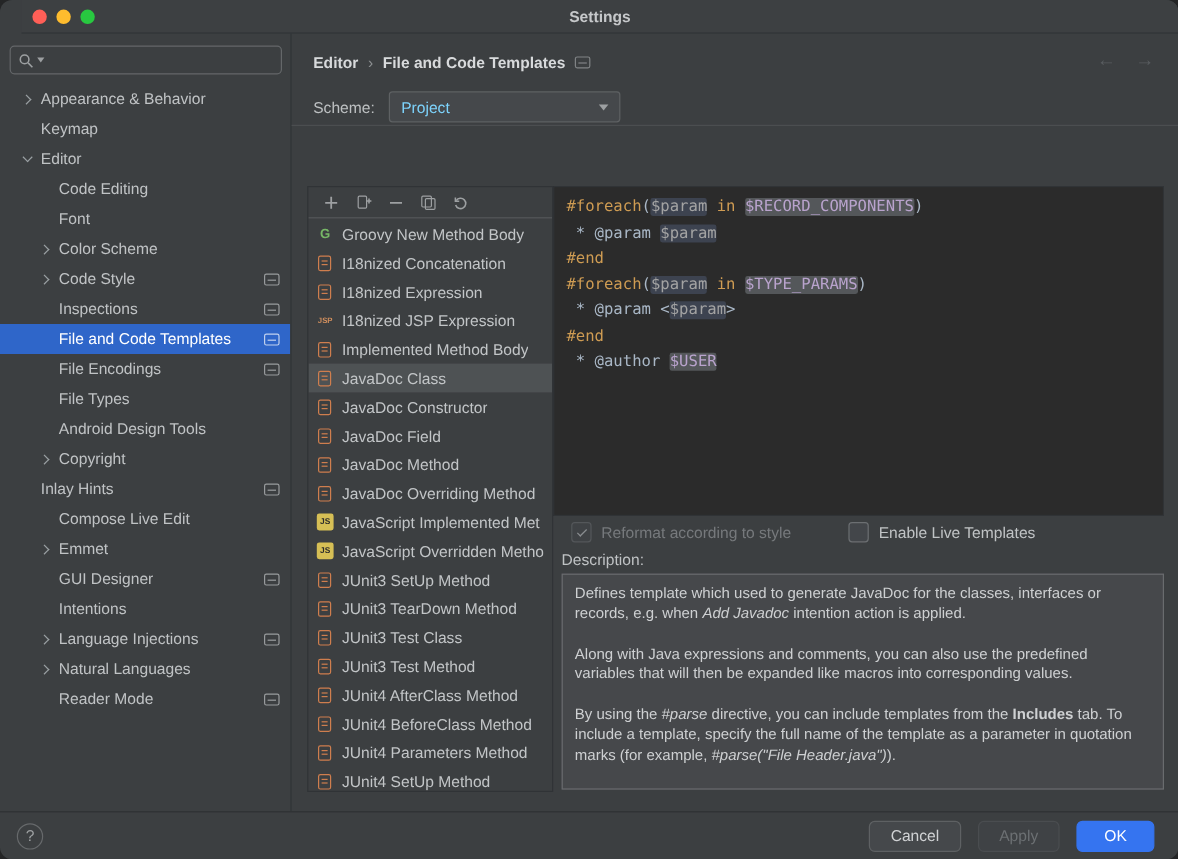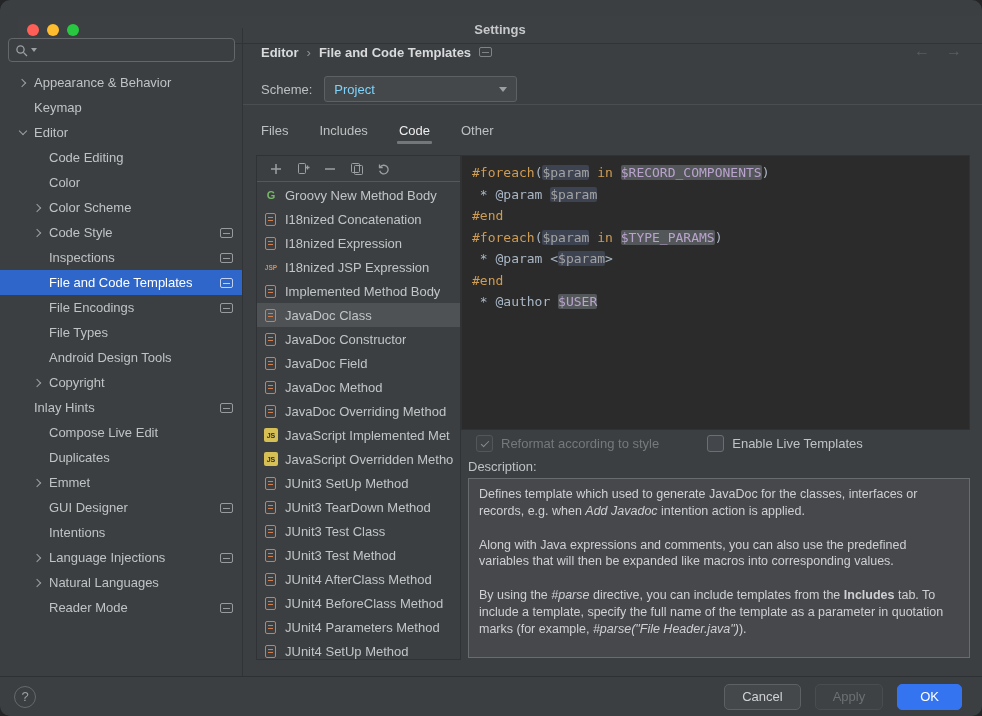--- a/index.html
+++ b/index.html
@@ -1,21 +1,21 @@
 <!DOCTYPE html>
 <html><head>
 <meta charset="utf-8">
 <style>
   * { margin:0; padding:0; box-sizing:border-box; }
   html,body { background:#242526; }
   body { font-family:"Liberation Sans", sans-serif; }
   .window { position:relative; width:982px; height:716px; background:#3c3f41; border-radius:10px; overflow:hidden; color:#bdc0c2; font-size:13px; }
 
   
-  .titlebar { position:absolute; top:0; left:18px; right:0; height:28px; background:#3d4042; border-bottom:1px solid #313437; display:flex; align-items:center; justify-content:center;margin-top:16px; }
+  .titlebar { position:absolute; top:0; left:18px; right:0; height:28px; background:#3d4042; border-bottom:1px solid #313437; display:flex; align-items:center; justify-content:center; }
   .titlebar .title { font-weight:bold; color:#c6c8ca; font-size:13px; }
   .traffic { position:absolute; left:9px; top:8px; display:flex; gap:8px; }
   .tl { width:12px; height:12px; border-radius:50%; }
   .tl.red { background:#ff5f57; } .tl.yellow { background:#febc2e; } .tl.green { background:#28c840; }
 
   
   .sidebar { position:absolute; top:28px; left:0; width:243px; bottom:40px; border-right:1px solid #313437; overflow:hidden; }
   .searchbox { position:absolute; top:10px; left:8px; width:227px; height:24px; border:1px solid #646769; border-radius:4px; display:flex; align-items:center; padding:0 6px; gap:3px; background:#3c3f41; }
   .searchbox input { flex:1; background:transparent; border:none; outline:none; color:#dddfe1; font-size:13px; min-width:0; font-family:"Liberation Sans",sans-serif; }
   .sb-chev { width:0; height:0; border-left:3px solid transparent; border-right:3px solid transparent; border-top:4px solid #9da0a2; }
@@ -133,21 +133,21 @@
         <div class="tree-row" style="padding-left: 18px;">
           <span class="chev down"></span>
           <span class="tree-label">Editor</span>
         </div>
         <div class="tree-row" style="padding-left: 33px;">
           <span class="chev none"></span>
           <span class="tree-label">Code Editing</span>
         </div>
         <div class="tree-row" style="padding-left: 33px;">
           <span class="chev none"></span>
-          <span class="tree-label">Color</span>
+          <span class="tree-label">Font</span>
         </div>
         <div class="tree-row" style="padding-left: 33px;">
           <span class="chev right"></span>
           <span class="tree-label">Color Scheme</span>
         </div>
         <div class="tree-row" style="padding-left: 33px;">
           <span class="chev right"></span>
           <span class="tree-label">Code Style</span>
           <span class="badge-icon"></span>
         </div>
@@ -179,24 +179,20 @@
           <span class="tree-label">Copyright</span>
         </div>
         <div class="tree-row" style="padding-left: 18px;">
           <span class="chev none"></span>
           <span class="tree-label">Inlay Hints</span>
           <span class="badge-icon"></span>
         </div>
         <div class="tree-row" style="padding-left: 33px;">
           <span class="chev none"></span>
           <span class="tree-label">Compose Live Edit</span>
-        </div>
-        <div class="tree-row" style="padding-left: 33px;">
-          <span class="chev none"></span>
-          <span class="tree-label">Duplicates</span>
         </div>
         <div class="tree-row" style="padding-left: 33px;">
           <span class="chev right"></span>
           <span class="tree-label">Emmet</span>
         </div>
         <div class="tree-row" style="padding-left: 33px;">
           <span class="chev none"></span>
           <span class="tree-label">GUI Designer</span>
           <span class="badge-icon"></span>
         </div>
@@ -236,34 +232,20 @@
   <div class="scheme-row">
     <span>Scheme:</span>
     <div class="dropdown">
       <span>Project</span>
       <span class="dd-chev"></span>
     </div>
   </div>
 
   <div class="sep1"></div>
 
-  <div class="tabs">
-      <div class="tab">
-        <span>Files</span>
-      </div>
-      <div class="tab">
-        <span>Includes</span>
-      </div>
-      <div class="tab selected">
-        <span>Code</span>
-      </div>
-      <div class="tab">
-        <span>Other</span>
-      </div>
-    </div>
 
   <div class="list-panel">
     <div class="toolbar">
         <span class="tb-btn">
           <svg width="14" height="14" viewBox="0 0 14 14">
             <path d="M7 2v10M2 7h10" stroke="#9da0a2" stroke-width="1.5" fill="none"></path>
           </svg>
         </span>
         <span class="tb-btn">
           <svg width="15" height="14" viewBox="0 0 15 14">

